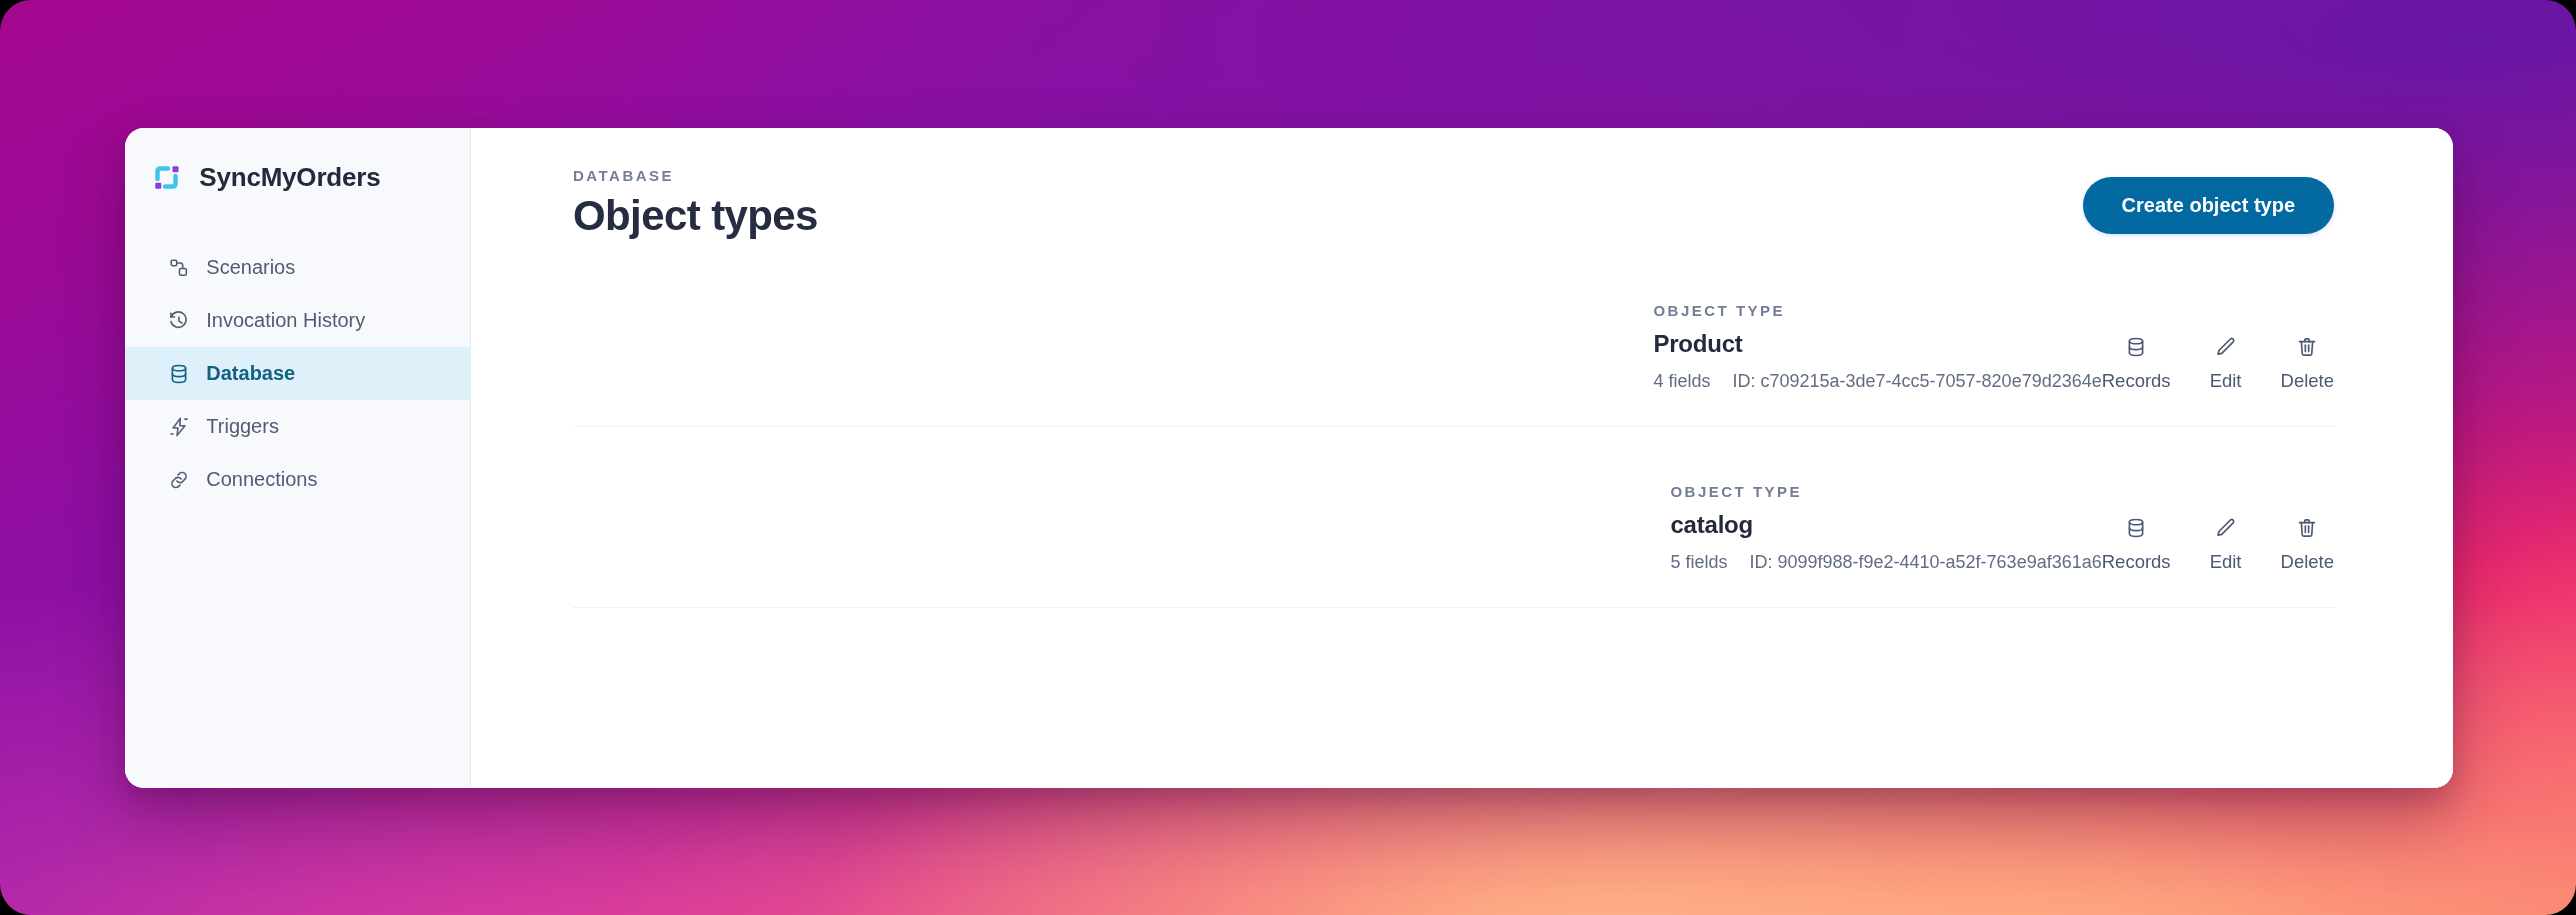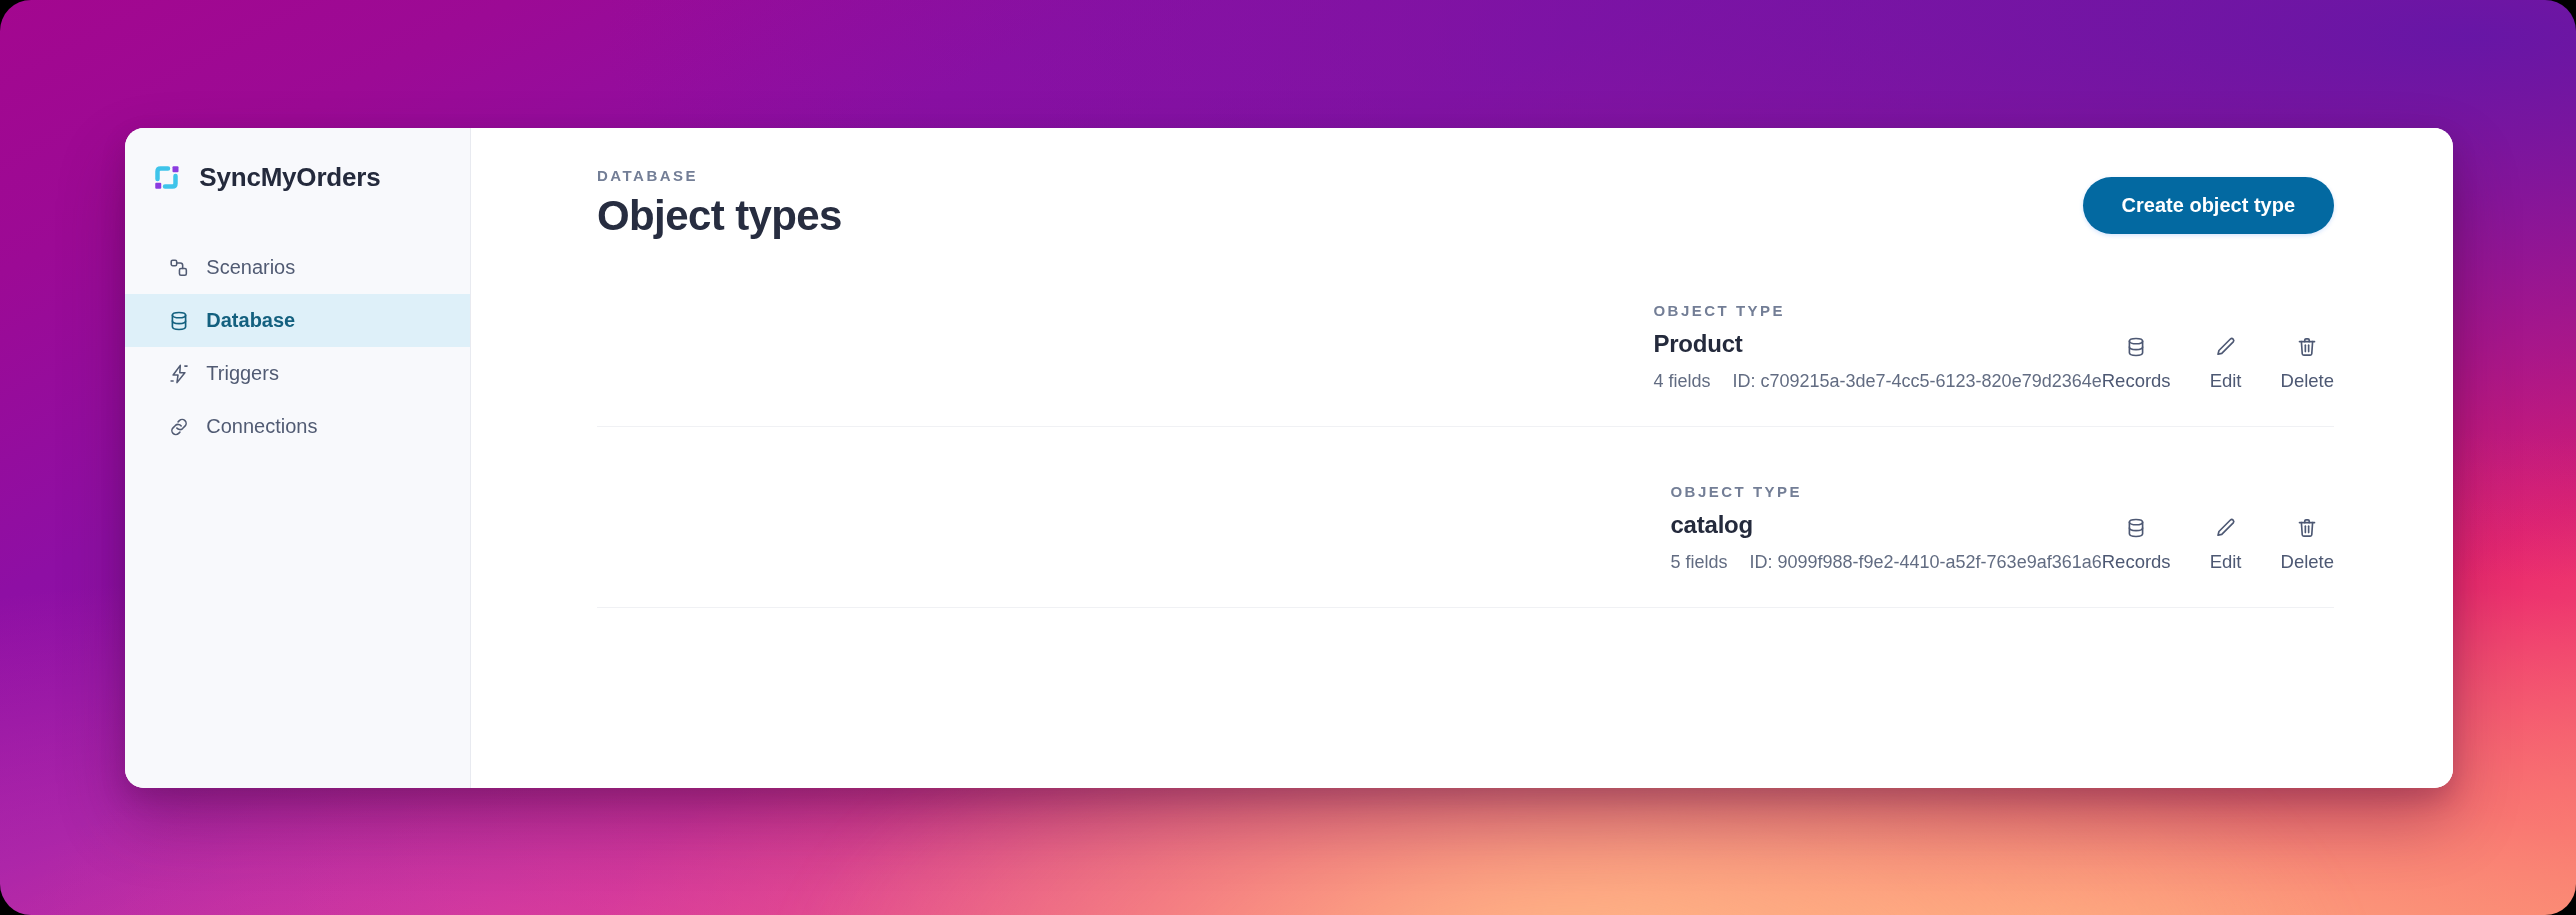--- a/index.html
+++ b/index.html
@@ -58,21 +58,20 @@
     left: 125px;
     top: 128px;
     width: 2328px;
     height: 660px;
     background: #ffffff;
     border-radius: 19px;
     box-shadow: 0 33px 67px rgba(60, 0, 50, 0.30),
                 0 10.4px 25px rgba(60, 0, 50, 0.18);
     display: flex;
     overflow: hidden;
-    gap: 24px;
   }
 
   
   #sidebar {
     width: 346px;
     flex: 0 0 346px;
     background: #f8f9fc;
     border-right: 0.7px solid #e8eaf0;
     padding: 33px 0 0 0;
     display: flex;
@@ -270,20 +269,31 @@
         <span class="nav-icon">
           <svg viewBox="0 0 24 24" fill="none" stroke="currentColor" stroke-width="1.7" stroke-linecap="round" stroke-linejoin="round" aria-hidden="true">
             <rect x="3.5" y="3.5" width="6" height="6" rx="1.6"></rect>
             <rect x="12.5" y="12.5" width="7.5" height="7.5" rx="1.6"></rect>
             <path d="M9.5 6.5 h4 a2.5 2.5 0 0 1 2.5 2.5 v3.5"></path>
           </svg>
         </span>
         <span>Scenarios</span>
       </div>
 
+      <div class="nav-item">
+        <span class="nav-icon">
+          <svg viewBox="0 0 24 24" fill="none" stroke="currentColor" stroke-width="1.7" stroke-linecap="round" stroke-linejoin="round" aria-hidden="true">
+            <path d="M3.2 7.6 V3.6"></path>
+            <path d="M3.2 7.6 H7.2"></path>
+            <path d="M3.6 7.2 A8.4 8.4 0 1 1 3.2 12.6"></path>
+            <path d="M12 7.6 V12.2 L15.2 14.2"></path>
+          </svg>
+        </span>
+        <span>Invocation History</span>
+      </div>
 
       <div class="nav-item active">
         <span class="nav-icon">
           <svg viewBox="0 0 24 24" fill="none" stroke="currentColor" stroke-width="1.8" stroke-linecap="round" stroke-linejoin="round" aria-hidden="true">
             <ellipse cx="12" cy="5.6" rx="7.2" ry="2.9"></ellipse>
             <path d="M4.8 5.6 V18.4 C4.8 20 8 21.3 12 21.3 s7.2-1.3 7.2-2.9 V5.6"></path>
             <path d="M4.8 12 C4.8 13.6 8 14.9 12 14.9 s7.2-1.3 7.2-2.9"></path>
           </svg>
         </span>
         <span>Database</span>
@@ -323,21 +333,21 @@
       </div>
       <button class="primary-btn">Create object type</button>
     </div>
 
     <section class="ot-row">
       <div class="ot-info">
         <div class="ot-eyebrow">OBJECT TYPE</div>
         <div class="ot-name">Product</div>
         <div class="ot-meta">
           <span>4 fields</span>
-          <span>ID: c709215a-3de7-4cc5-6123-820e79d2364e</span>
+          <span>ID: c709215a-3de7-4cc5-7057-820e79d2364e</span>
         </div>
       </div>
       <div class="ot-actions">
         <button class="action-btn">
           <span class="act-icon">
             <svg viewBox="0 0 24 24" fill="none" stroke="currentColor" stroke-width="1.8" stroke-linecap="round" stroke-linejoin="round" aria-hidden="true">
               <ellipse cx="12" cy="5.6" rx="7.2" ry="2.9"></ellipse>
               <path d="M4.8 5.6 V18.4 C4.8 20 8 21.3 12 21.3 s7.2-1.3 7.2-2.9 V5.6"></path>
               <path d="M4.8 12 C4.8 13.6 8 14.9 12 14.9 s7.2-1.3 7.2-2.9"></path>
             </svg>

